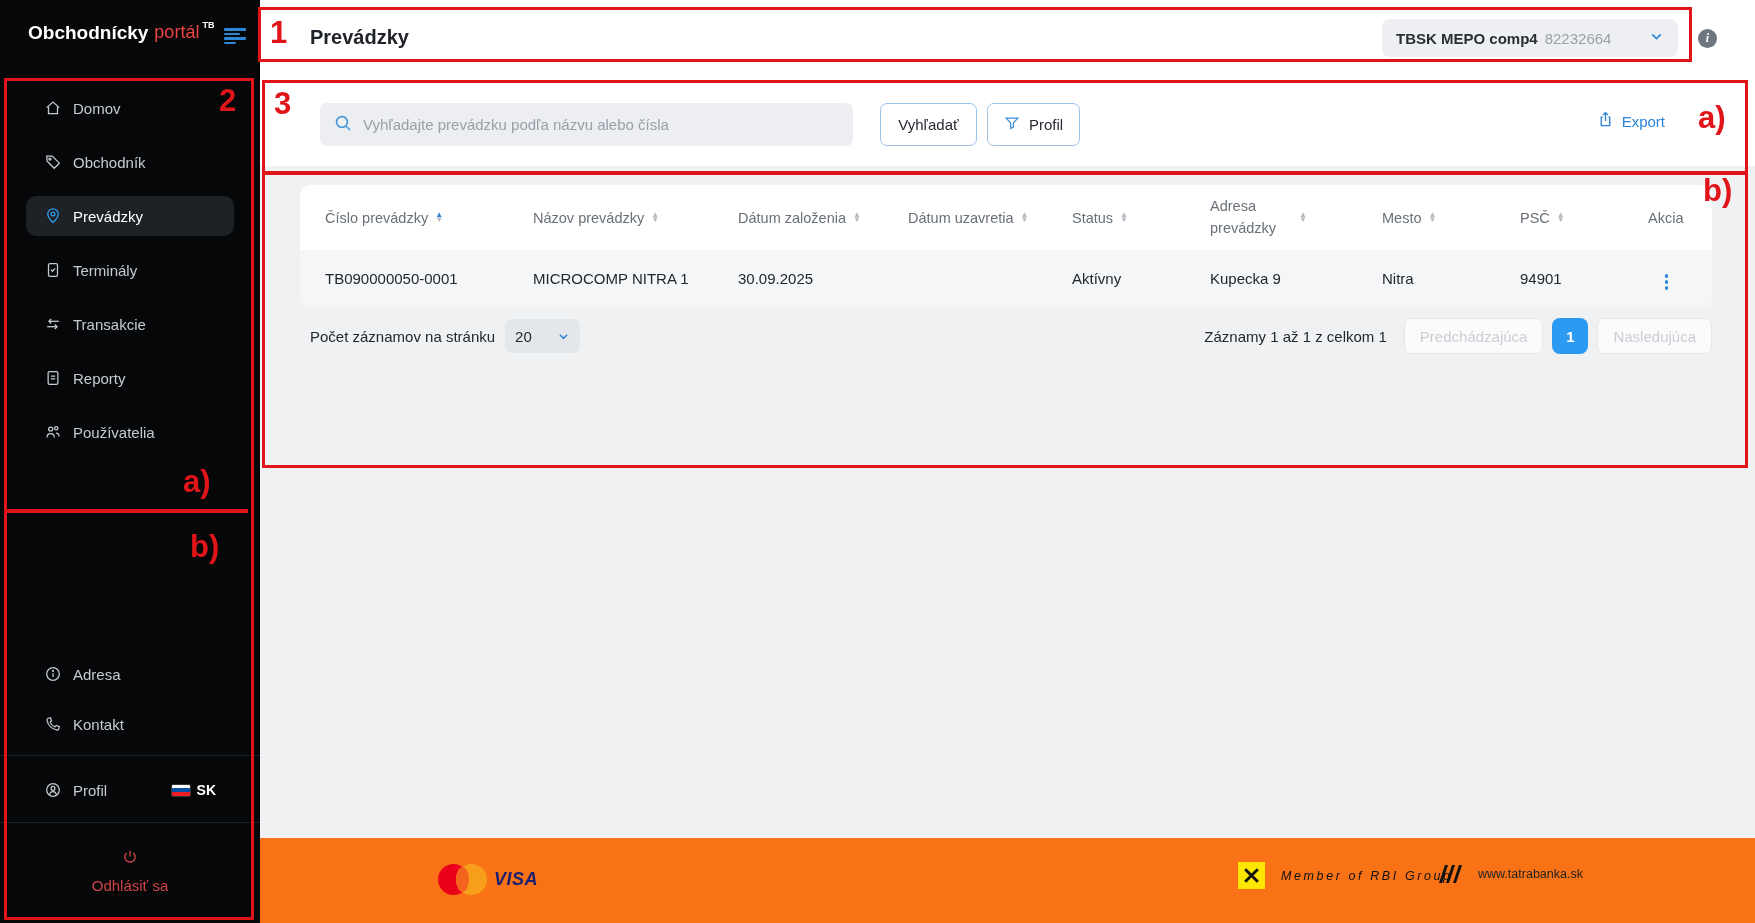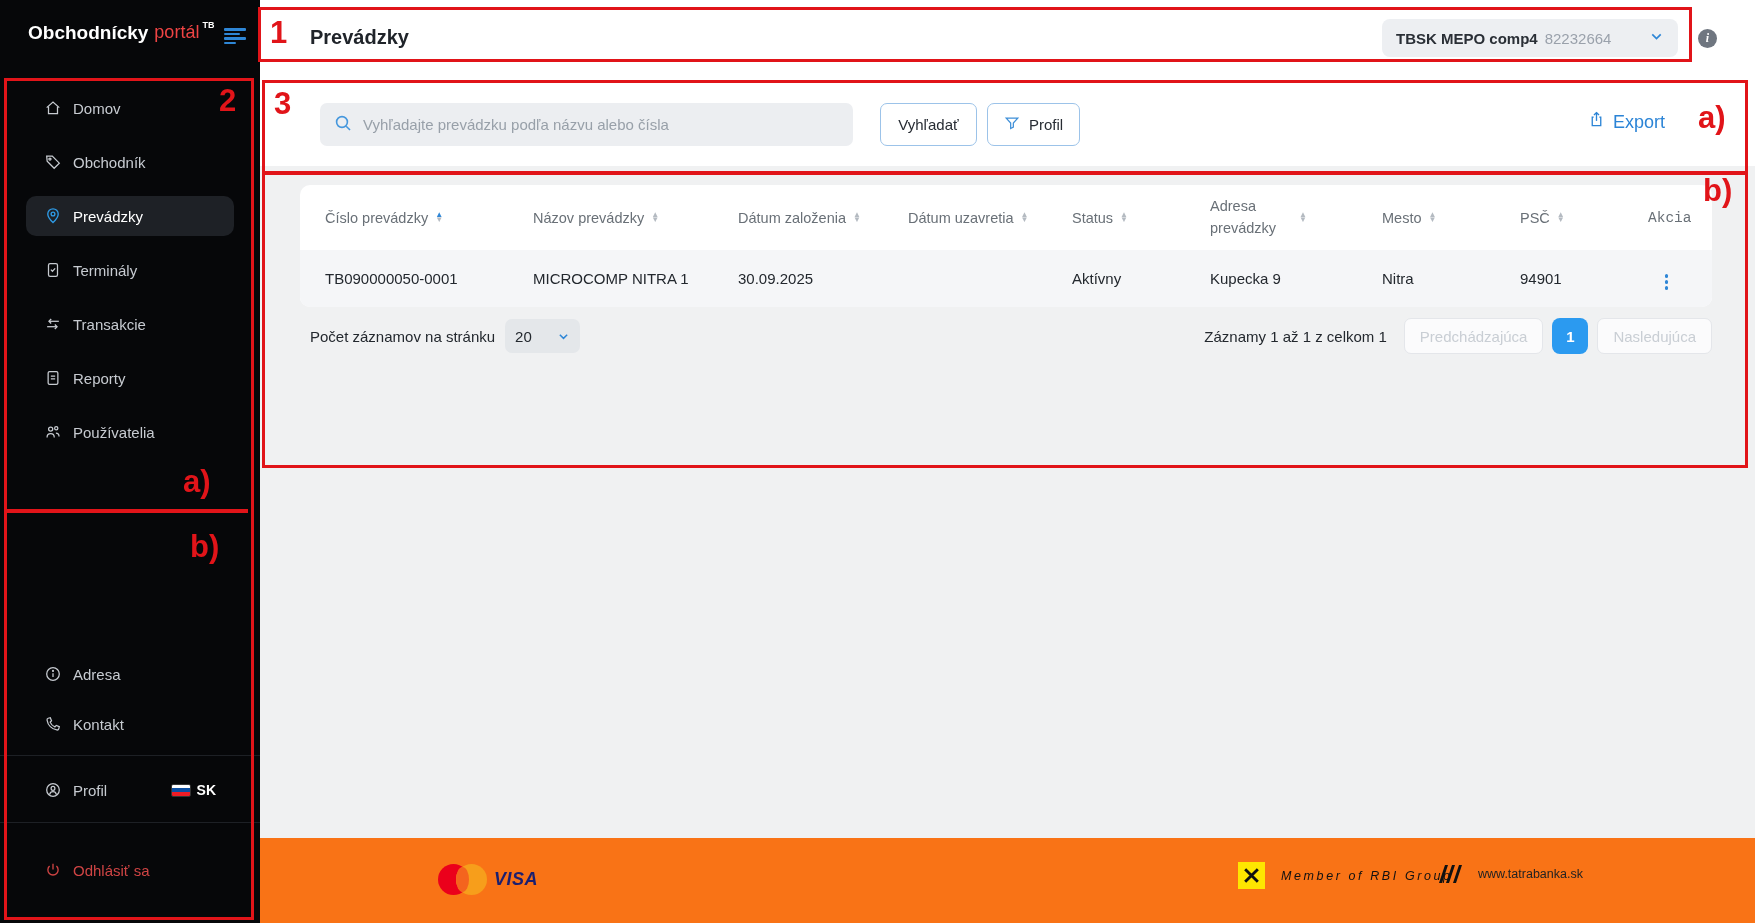--- a/index.html
+++ b/index.html
@@ -24,48 +24,48 @@
   .nav-item .ico { width:18px; height:18px; display:flex; align-items:center; justify-content:center; flex:0 0 18px; }
   .side-divider { position:absolute; left:0; width:260px; border-top:1px solid #1d2025; }
   .profile-item { position:absolute; top:770px; left:0; width:260px; }
   .profile-item .nav-item { margin:0 26px; }
   .lang-wrap { margin-left:auto; display:flex; align-items:center; gap:6px; }
   .flag { width:20px; height:13px; border-radius:2px; overflow:hidden; display:flex; flex-direction:column; border:0.5px solid #333; }
   .flag i { flex:1; display:block; }
   .flag i:nth-child(1){background:#ffffff;} .flag i:nth-child(2){background:#0b4ea2;} .flag i:nth-child(3){background:#ee1c25;}
   .lang-label { font-size:14px; font-weight:700; color:#ffffff; }
   .logout-item { position:absolute; top:848px; left:0; width:260px; }
-  .logout-item .nav-item { color:#cf4444; height:44px; }
+  .logout-item .nav-item { color:#cf4444; height:44px;flex-direction:column; }
 
   
   .main-header { position:absolute; left:260px; top:0; width:1495px; height:78px; background:#ffffff; }
   .page-title { position:absolute; left:50px; top:26px; font-size:20px; font-weight:700; color:#20242a; }
   .merchant-select { position:absolute; right:77px; top:19px; width:296px; height:38px; background:#edeff2; border-radius:8px; display:flex; align-items:center; padding:0 14px; cursor:pointer; }
   .merchant-name { font-size:15px; font-weight:600; color:#2a2f36; white-space:nowrap; }
   .merchant-id { font-size:15px; color:#9aa1ab; margin-left:7px; white-space:nowrap; }
   .merchant-select .chev { margin-left:auto; }
   .info-btn { position:absolute; right:38px; top:29px; width:19px; height:19px; border-radius:50%; background:#6f7680; color:#fff; font-size:12px; font-weight:700; display:flex; align-items:center; justify-content:center; cursor:pointer; font-family:"Liberation Serif", serif; font-style:italic; }
 
   
   .toolbar { position:absolute; left:260px; top:78px; width:1495px; height:88px; background:#ffffff; }
   .search-box { position:absolute; left:60px; top:25px; width:533px; height:43px; background:#eceef1; border-radius:7px; display:flex; align-items:center; padding:0 13px; }
   .search-box input { border:none; outline:none; background:transparent; flex:1; font-size:15px; color:#30353c; margin-left:10px; font-family:"Liberation Sans", sans-serif; }
   .search-box input::placeholder { color:#98a0a9; }
   .btn-outline { position:absolute; top:25px; height:43px; background:#ffffff; border:1px solid #9cc3e9; border-radius:7px; font-size:15px; color:#272c33; display:flex; align-items:center; justify-content:center; gap:9px; cursor:pointer; font-family:"Liberation Sans", sans-serif; }
   .btn-search { left:620px; width:97px; }
   .btn-filter { left:727px; width:93px; }
-  .export-link { position:absolute; right:90px; top:33px; display:flex; align-items:center; gap:8px; color:#2b84d6; font-size:18px; cursor:pointer; }
+  .export-link { position:absolute; right:90px; top:33px; display:flex; align-items:center; gap:8px; color:#2b84d6; font-size:15px; cursor:pointer; }
 
   
   .card { position:absolute; left:300px; top:185px; width:1412px; background:#ffffff; border-radius:10px; overflow:hidden; }
   .tgrid { display:grid; grid-template-columns:208px 205px 170px 164px 138px 172px 138px 128px 1fr; padding:0 22px 0 25px; align-items:center; }
   .thead { height:65px; color:#697077; font-size:14.5px; }
   .th { display:flex; align-items:center; gap:7px; }
   .th.wrap span.lbl { max-width:82px; line-height:1.45; }
-  .th.right { justify-content:flex-start;font-family:Liberation Mono, monospace; }
+  .th.right { justify-content:flex-start; }
   .sort { display:flex; flex-direction:column; line-height:0.62; font-size:8px; color:#b4bac1; }
   .sort .up.active { color:#2e86d6; }
   .trow { height:57px; background:#f5f6f8; color:#23282e; font-size:15px; }
   .td.right { text-align:right; }
   .kebab { display:inline-flex; flex-direction:column; gap:2.5px; align-items:center; cursor:pointer; padding:4px; margin-right:18px; }
   .kebab i { width:3.5px; height:3.5px; border-radius:50%; background:#2e86d6; display:block; }
 
   
   .pagination { position:absolute; left:300px; top:317px; width:1412px; height:38px; display:flex; align-items:center; }
   .pp-label { font-size:15px; color:#23282e; margin-left:10px; }

